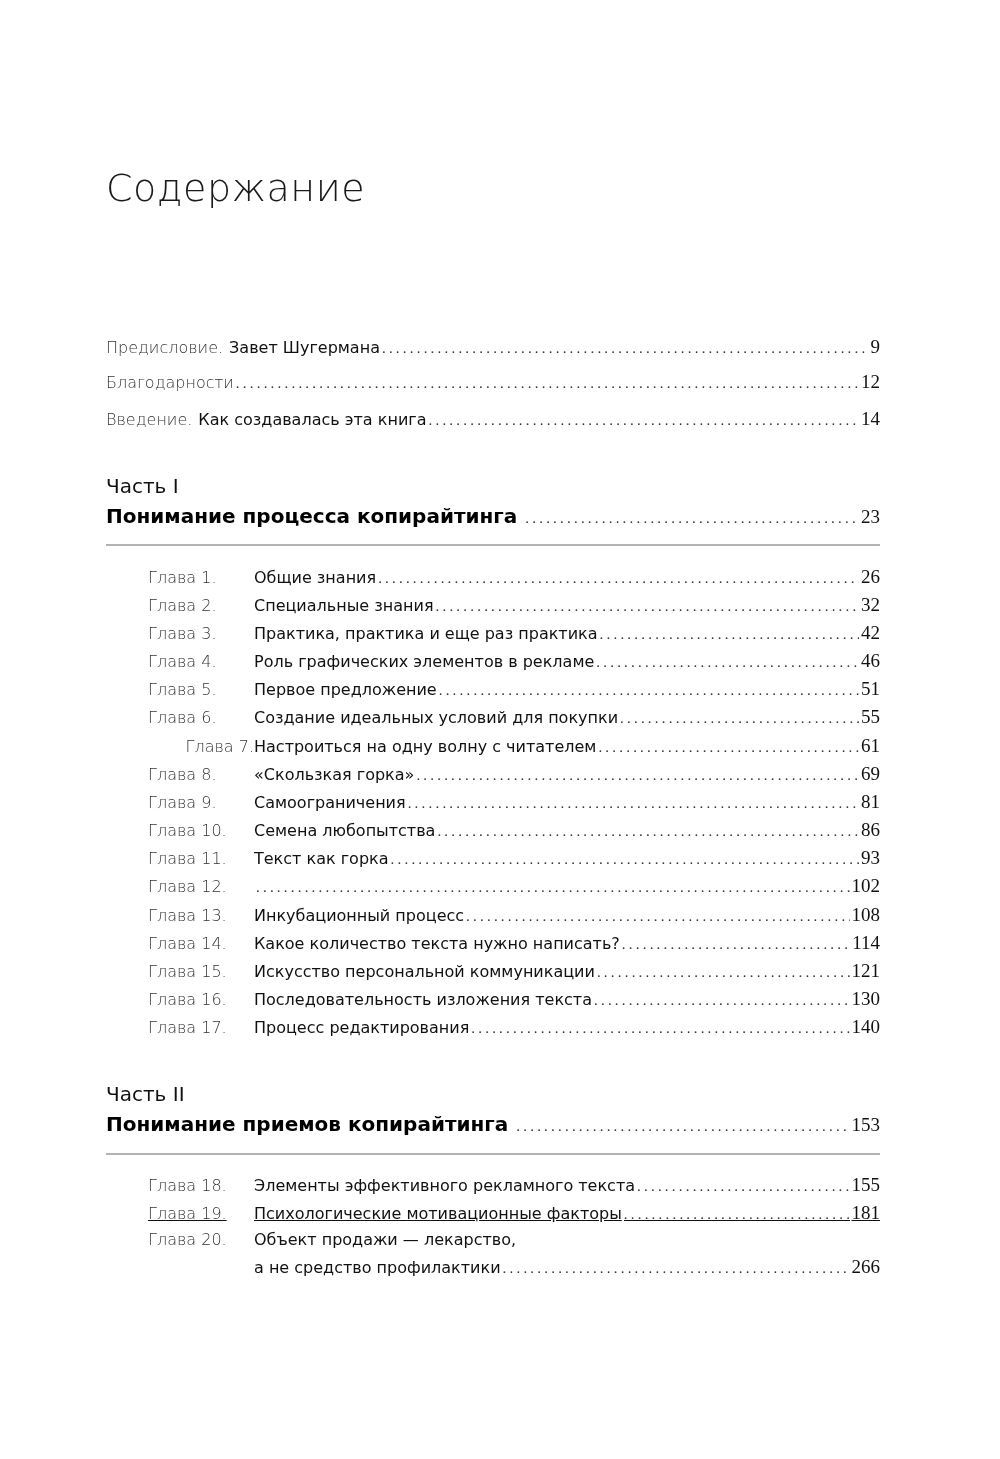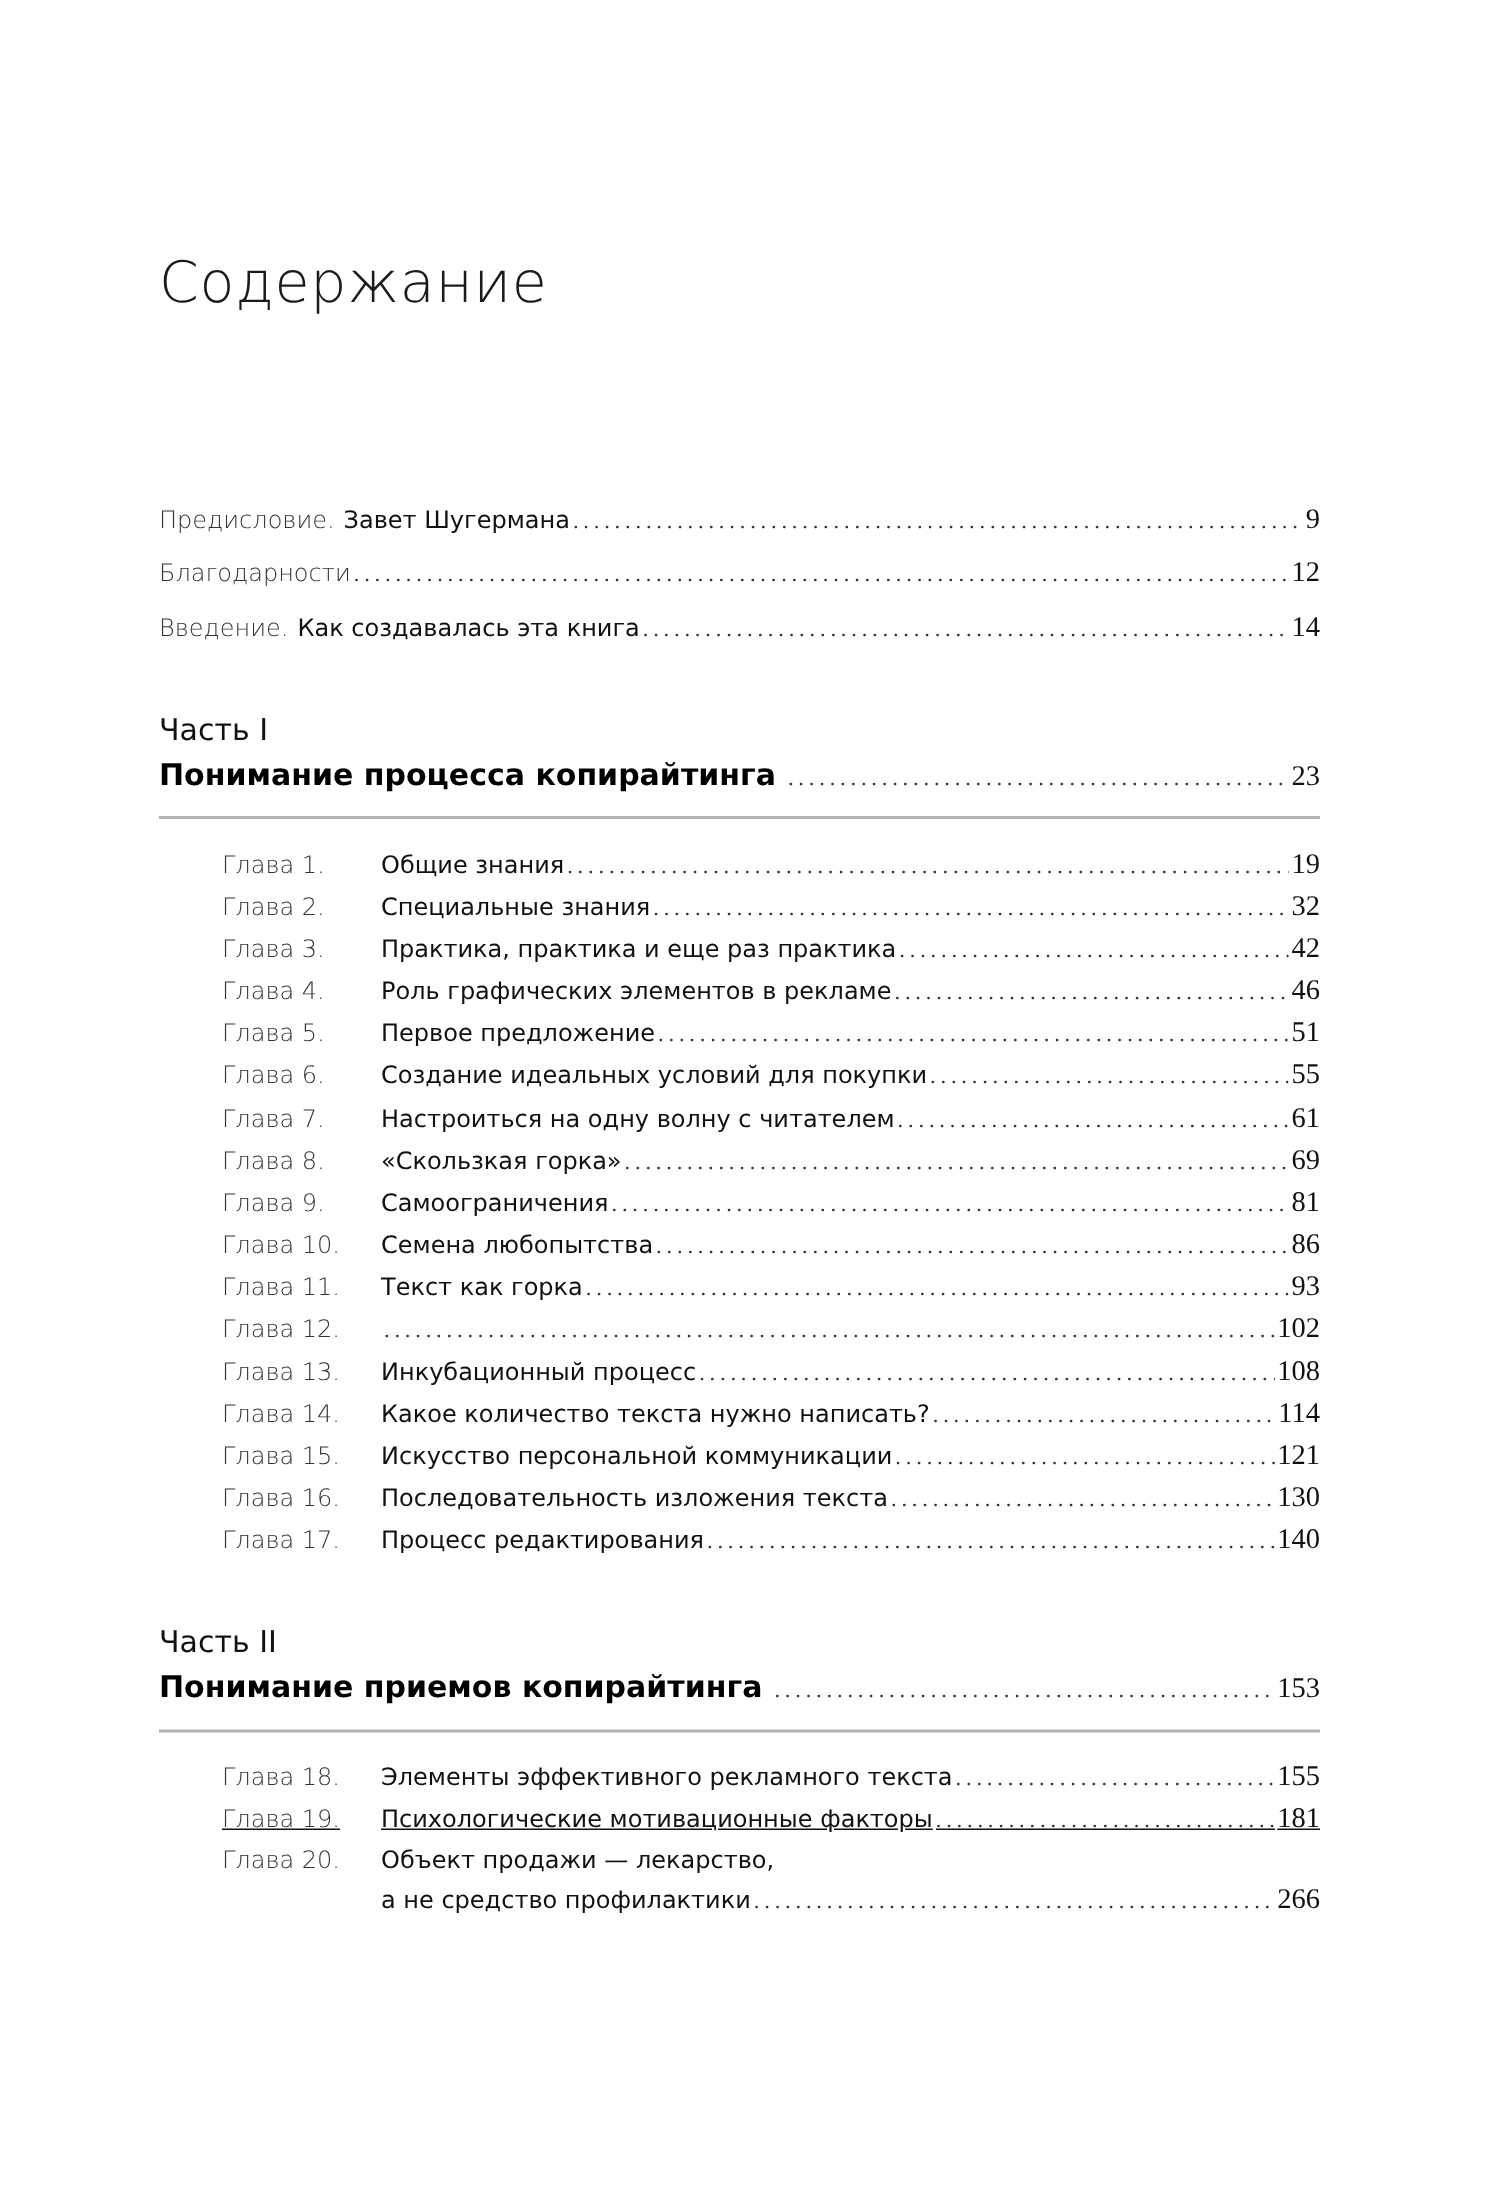--- a/index.html
+++ b/index.html
@@ -73,21 +73,21 @@
   <span class="heading">Понимание процесса копирайтинга</span>
   <span class="fill" style="margin-left:8px;"></span>
   <span class="page">23</span>
 </div>
 <div class="rule" style="top:544px;"></div>
 
 <div class="row ch" style="top:566px;">
     <span class="light num">Глава 1.</span>
     <span class="med name">Общие знания</span>
     <span class="fill"></span>
-    <span class="page">19</span>
+    <span class="page">26</span>
   </div>
 <div class="row ch" style="top:594px;">
     <span class="light num">Глава 2.</span>
     <span class="med name">Специальные знания</span>
     <span class="fill"></span>
     <span class="page">32</span>
   </div>
 <div class="row ch" style="top:622px;">
     <span class="light num">Глава 3.</span>
     <span class="med name">Практика, практика и еще раз практика</span>
@@ -105,21 +105,21 @@
     <span class="med name">Первое предложение</span>
     <span class="fill"></span>
     <span class="page">51</span>
   </div>
 <div class="row ch" style="top:706px;">
     <span class="light num">Глава 6.</span>
     <span class="med name">Создание идеальных условий для покупки</span>
     <span class="fill"></span>
     <span class="page">55</span>
   </div>
-<div class="row ch" style="top:735px;">
+<div class="row ch" style="top:735px;text-align:right;">
     <span class="light num">Глава 7.</span>
     <span class="med name">Настроиться на одну волну с читателем</span>
     <span class="fill"></span>
     <span class="page">61</span>
   </div>
 <div class="row ch" style="top:763px;">
     <span class="light num">Глава 8.</span>
     <span class="med name">«Скользкая горка»</span>
     <span class="fill"></span>
     <span class="page">69</span>

